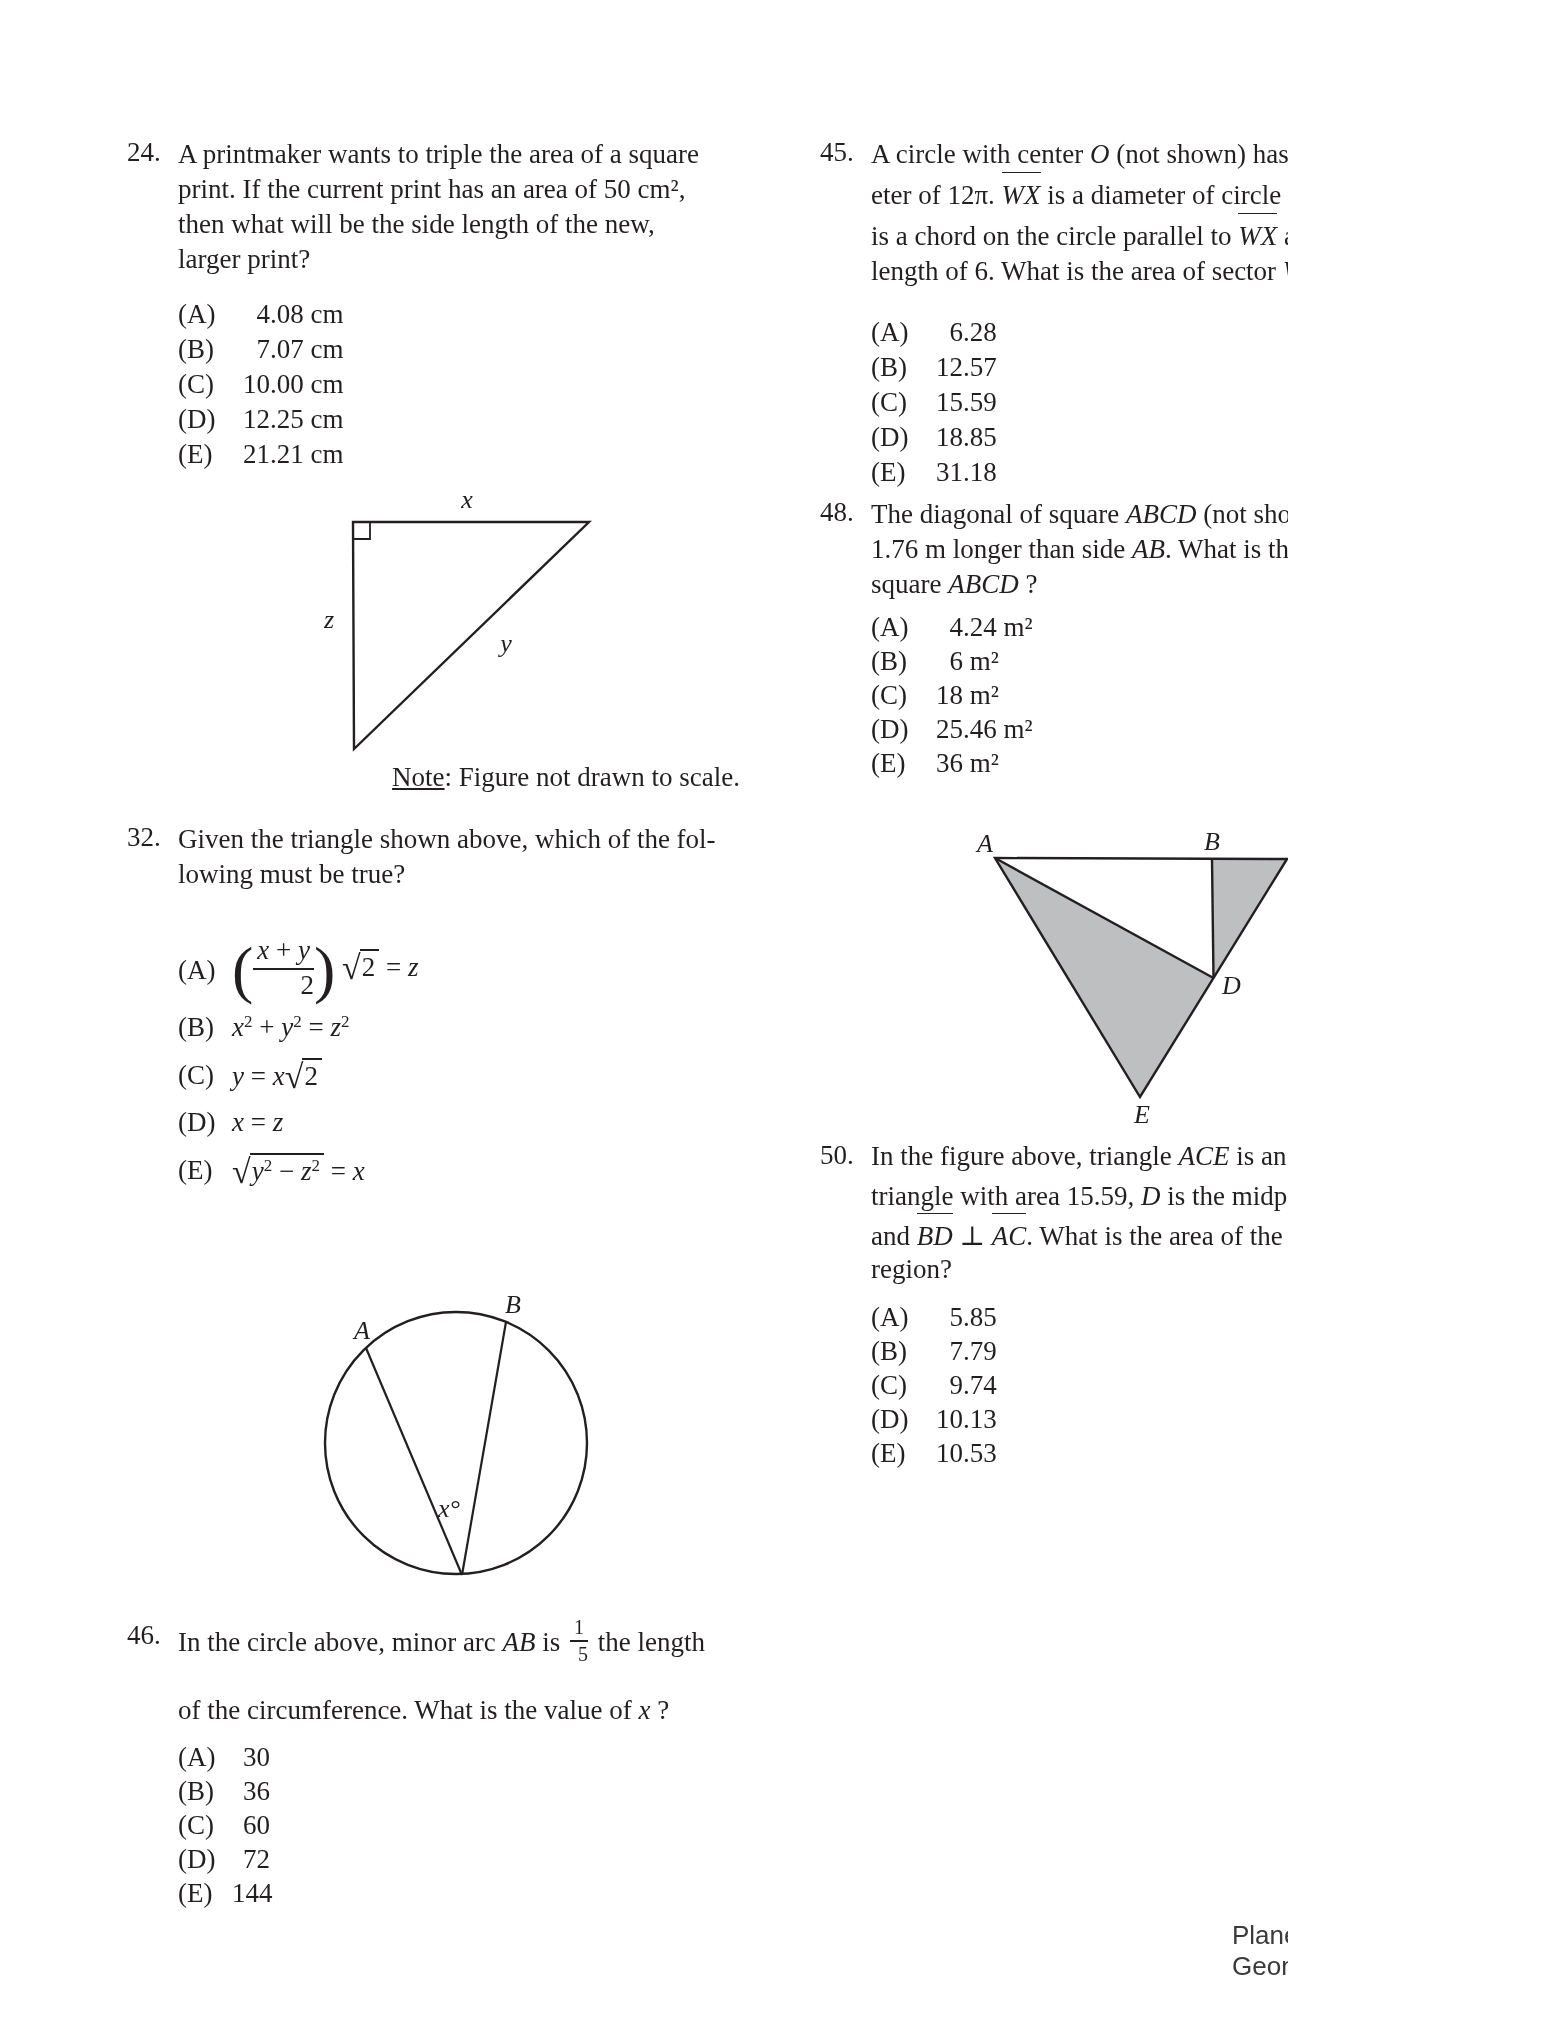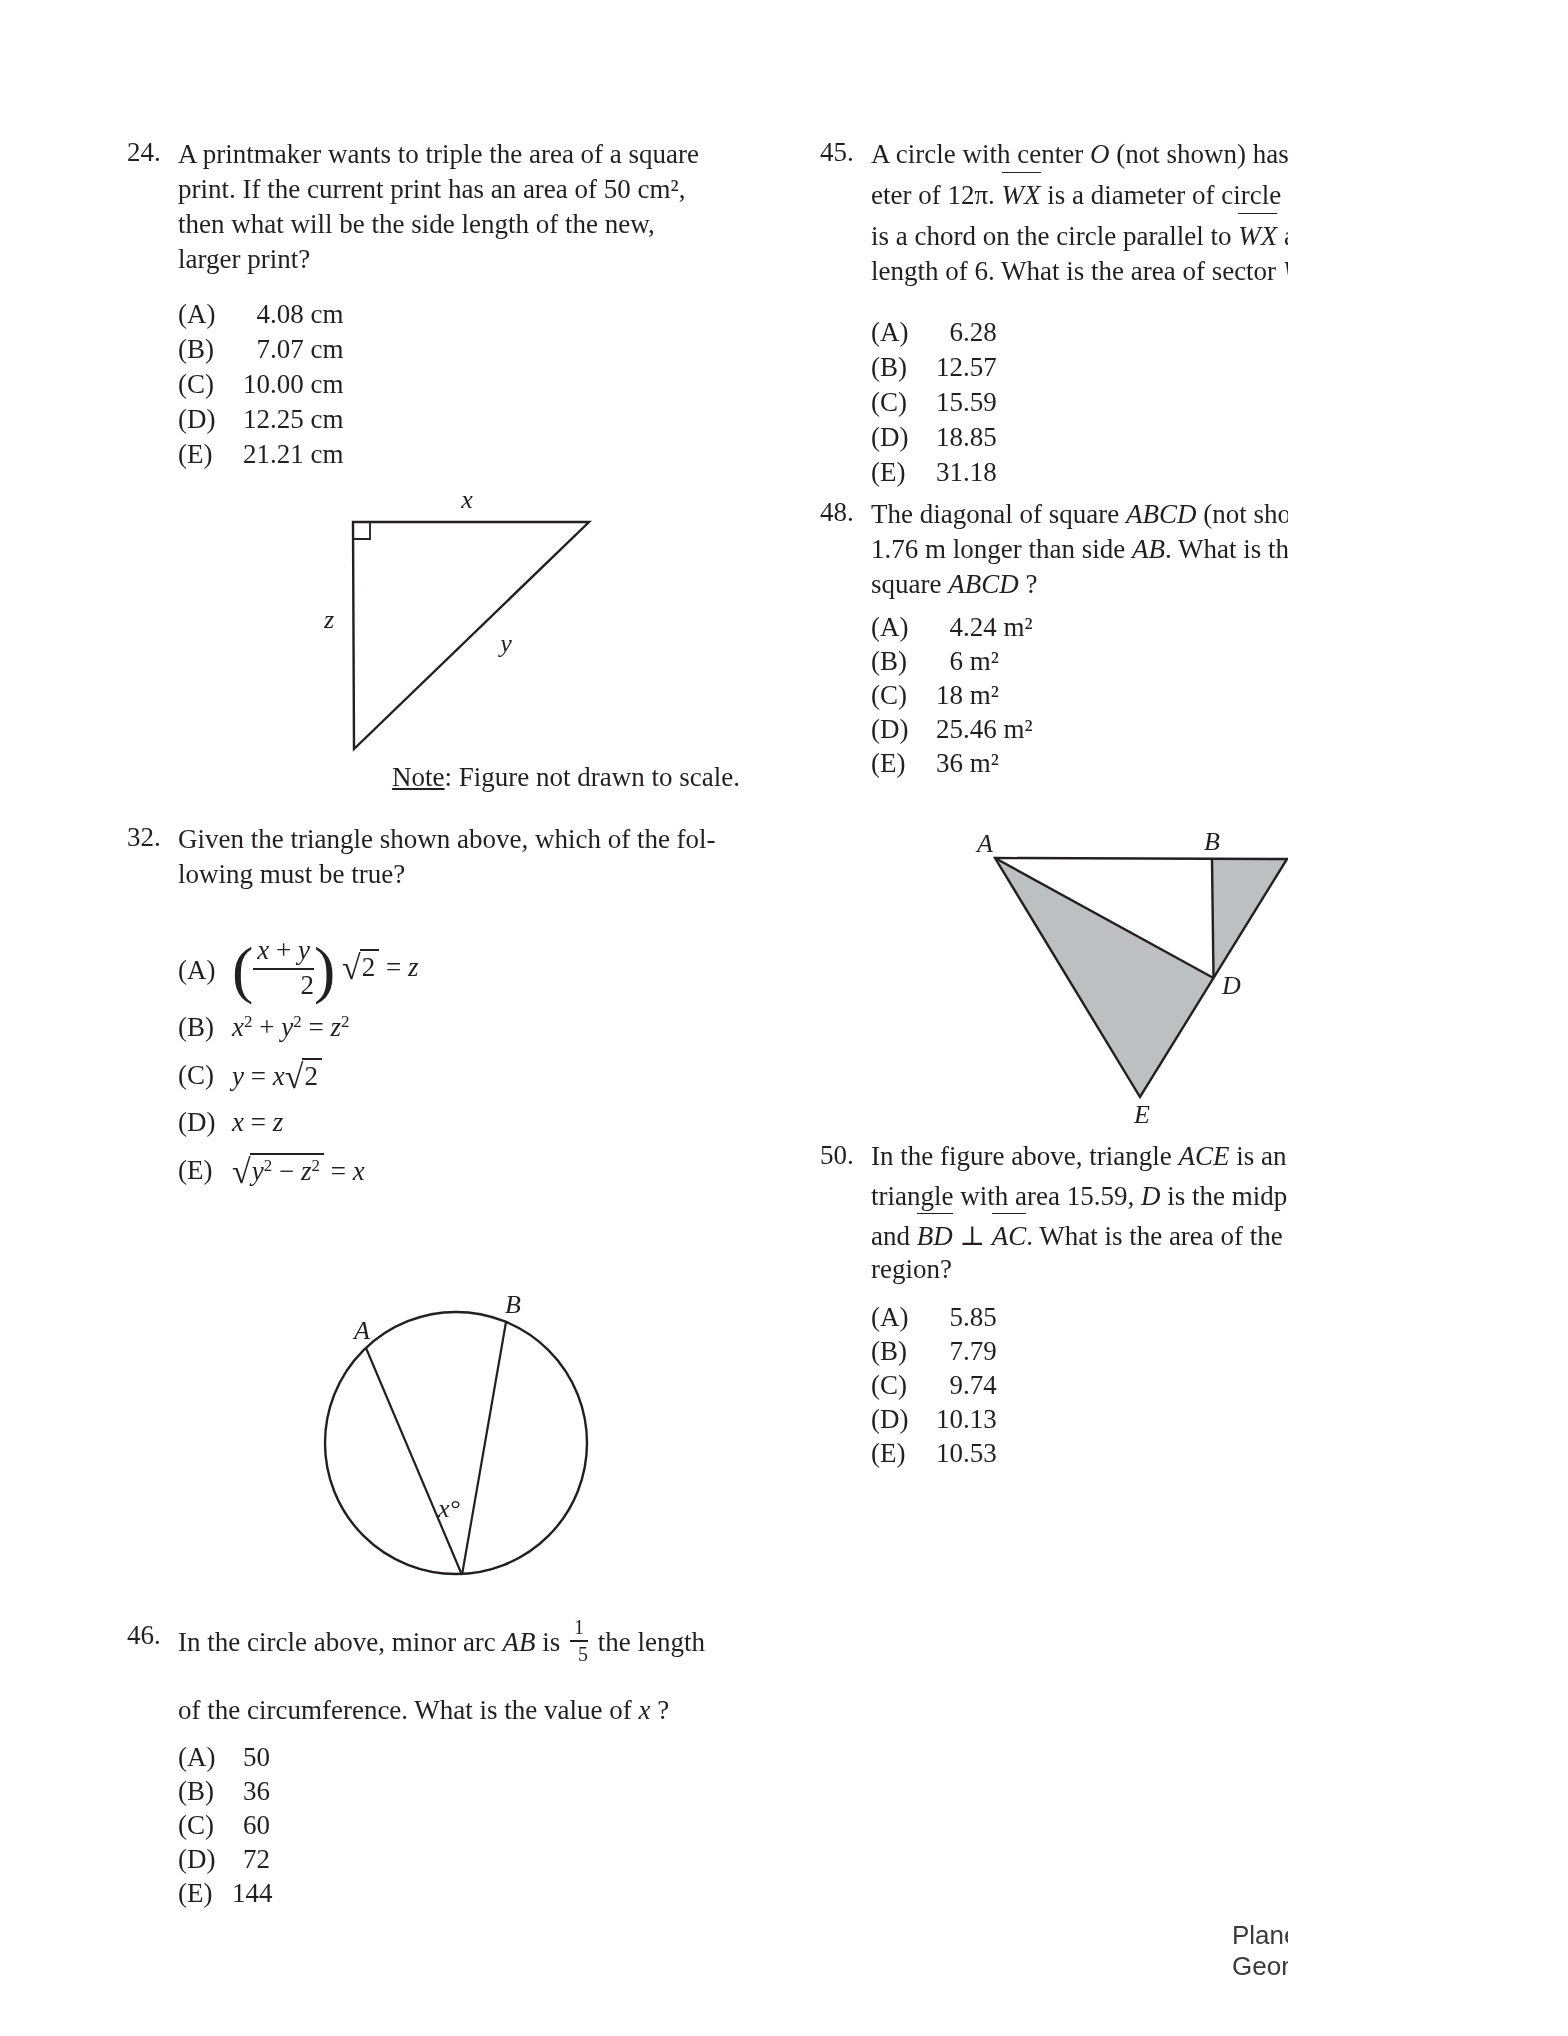--- a/index.html
+++ b/index.html
@@ -146,21 +146,21 @@
   <section class="q q36" style="left:127px;top:1620px;width:630px">
       <div class="qnum">46.</div>
       <div class="qbody">
         <div class="qlines">
           <div class="qline">In the circle above, minor arc <span class="it">AB</span> is <span class="frac"><span class="fnum">1</span><span class="fden">5</span></span> the length</div>
           <div class="qline">of the circumference. What is the value of <span class="it">x</span> ?</div>
         </div>
         <div class="qopts">
           <div class="orow">
             <span class="olabel">(A)</span>
-            <span class="oval"><span class="oint">50</span></span>
+            <span class="oval"><span class="oint">30</span></span>
           </div>
           <div class="orow">
             <span class="olabel">(B)</span>
             <span class="oval"><span class="oint">36</span></span>
           </div>
           <div class="orow">
             <span class="olabel">(C)</span>
             <span class="oval"><span class="oint">60</span></span>
           </div>
           <div class="orow">

